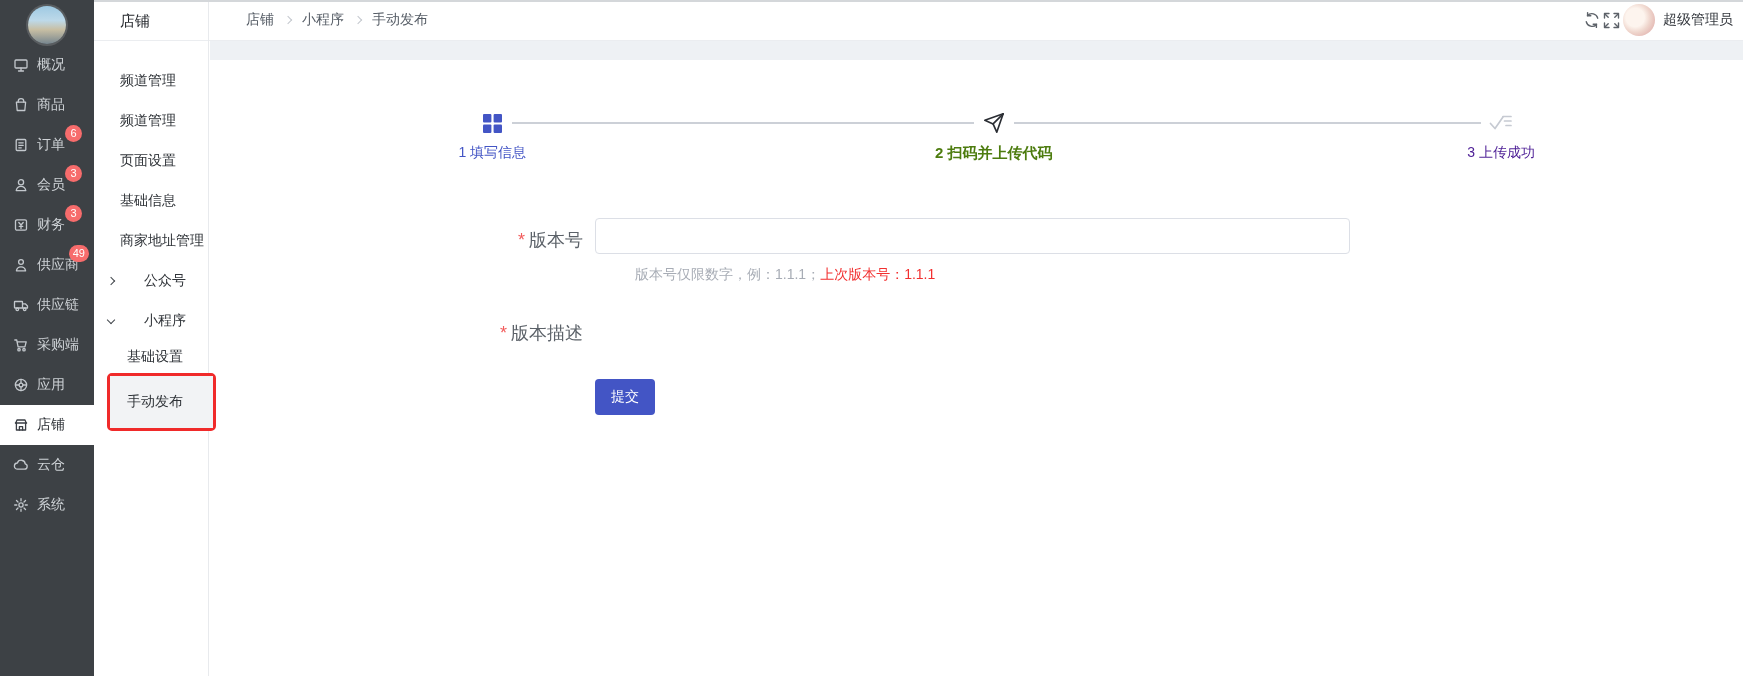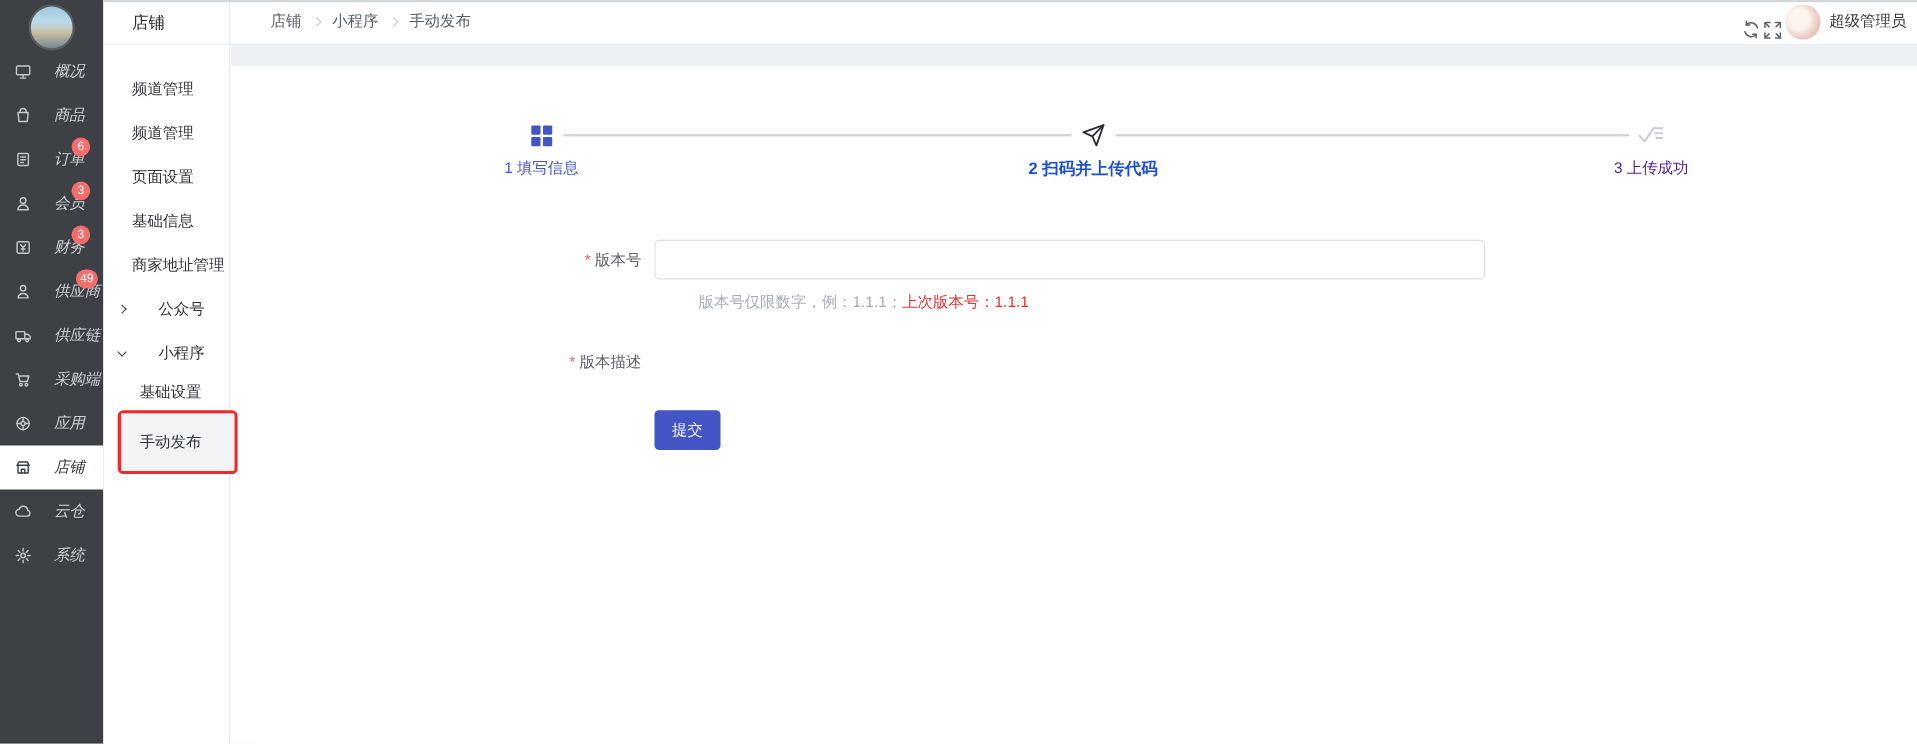--- a/index.html
+++ b/index.html
@@ -9,21 +9,21 @@
   .top-line{ position:absolute; left:94px; top:0; width:1649px; height:2px; background:#d4d7da; z-index:20; }
 
   
   .dark-sidebar{ position:absolute; left:0; top:0; width:94px; height:676px; background:var(--sidebar-bg,#3d4145); z-index:10; }
   .logo-wrap{ height:45px; display:flex; align-items:center; justify-content:center; padding-top:4px; }
   .logo{ width:38px; height:38px; border-radius:50%;
     background:linear-gradient(180deg,#9ec9e2 0%,#bdd9e9 38%,#c8bfa4 62%,#77868f 100%);
     box-shadow:0 0 0 2px rgba(255,255,255,.15); }
   .nav-item{ position:relative; height:40px; display:flex; align-items:center; color:#ced2d6; font-size:14px; cursor:pointer; }
   .nav-item .ic{ width:16px; height:16px; margin-left:13px; display:flex; align-items:center; color:#c3c8cd; }
-  .nav-item .lb{ margin-left:20px; white-space:nowrap;font-style:italic; }
+  .nav-item .lb{ margin-left:8px; white-space:nowrap; }
   .nav-item.active{ background:#ffffff; color:#2e3237; }
   .nav-item.active .ic{ color:#3a3e44; }
   .badge{ position:absolute; top:0; right:12px; min-width:17px; height:17px; padding:0 4px;
     border-radius:9px; background:var(--badge-bg,#f76c6c); color:#fff; font-size:11px; line-height:17px; text-align:center; }
   .badge.wide{ right:5px; }
 
   
   .sub-sidebar{ position:absolute; left:94px; top:0; width:115px; height:676px; background:#fff;
     border-right:1px solid #e8eaed; z-index:12; overflow:visible; }
   .sub-header{ height:41px; line-height:41px; padding-left:26px; font-size:15px; color:#24272c; border-bottom:1px solid #ebedf0; }
@@ -38,46 +38,46 @@
     border-radius:5px; display:flex; align-items:stretch; position:relative; z-index:15; background:#fff; }
   .red-box .sub-item{ flex:1; height:auto; background:#f2f3f5; padding-left:17px; }
 
   
   .topbar{ position:absolute; left:209px; top:0; width:1534px; height:41px; background:#fff;
     border-bottom:1px solid #ebedf0; display:flex; align-items:center; padding:0 10px 0 37px; z-index:11; }
   .breadcrumb{ display:flex; align-items:center; font-size:14px; color:#565d66; }
   .bc-item{ cursor:pointer; }
   .bc-sep{ width:6px; height:6px; border-right:1.2px solid #c3c7cd; border-top:1.2px solid #c3c7cd;
     transform:rotate(45deg); margin:0 11px; }
-  .tb-actions{ margin-left:auto; display:flex; align-items:flex-end; gap:2px; }
+  .tb-actions{ margin-left:auto; display:flex; align-items:center; gap:2px; }
   .tb-icon{ width:18px; height:18px; color:#5d6269; cursor:pointer; display:flex; align-items:center; }
   .user{ display:flex; align-items:center; gap:8px; cursor:pointer; }
   .user-avatar{ width:32px; height:32px; border-radius:50%; flex:none;
     background:radial-gradient(circle at 38% 42%, #fdf4ee 0 34%, #efd6cd 55%, #e4b9b4 78%, #d8a9a9 100%); }
   .user-name{ font-size:14px; color:#33373d; white-space:nowrap; }
 
   
   .content{ position:absolute; left:210px; top:41px; width:1533px; height:635px; background:#eef1f4; }
   .card{ position:absolute; left:0; top:19px; width:1590px; height:616px; background:#fff; }
 
   .steps{ position:relative; height:48px; margin-top:52px; }
   .step{ position:absolute; top:0; transform:translateX(-50%); display:flex; flex-direction:column; align-items:center; width:320px; }
   .step-ic{ height:22px; display:flex; align-items:center; }
   .step-lb{ margin-top:10px; font-size:14px; white-space:nowrap; }
   .step.done .step-ic{ color:var(--accent,#4355c5); }
   .step.done .step-lb{ color:var(--accent,#4355c5); }
   .step.current .step-ic{ color:#2a2d33; }
-  .step.current .step-lb{ color:#1d4ed8; font-weight:bold; font-size:15px; }
+  .step.current .step-lb{ color:#4d7c0f; font-weight:bold; font-size:15px; }
   .step.wait .step-ic{ color:#c6cad2; }
   .step.wait .step-lb{ color:#4c1d95;text-align:right; }
   .step-line{ position:absolute; top:10px; height:2px; background:#ccd0d7; }
 
   .form{ margin-top:58px; }
   .frow{ display:flex; }
-  .flabel{ width:373px; text-align:right; font-size:14px; color:#5c6269; padding-top:10px; white-space:nowrap; }
+  .flabel{ width:373px; text-align:right; font-size:18px; color:#5c6269; padding-top:10px; white-space:nowrap; }
   .req{ color:#f25c5c; margin-right:4px; }
   .ffield{ margin-left:12px; }
   .tinput{ width:755px; height:36px; border:1px solid #dcdfe6; border-radius:4px; padding:0 12px;
     font-size:14px; color:#333; outline:none; font-family:inherit; }
   .fhelp{ margin-top:12px; font-size:14px; color:#a7acb5;margin-left:40px; }
   .fhelp .red{ color:var(--danger-red,#f22f2f); }
   .frow.desc{ margin-top:28px; }
   .frow.desc .flabel{ padding-top:9px; }
   .ta-wrap{ position:relative; width:755px; }
   .ta-wrap textarea{ width:755px; height:117px; border:1px solid #dcdfe6; border-radius:4px; padding:8px 12px;

